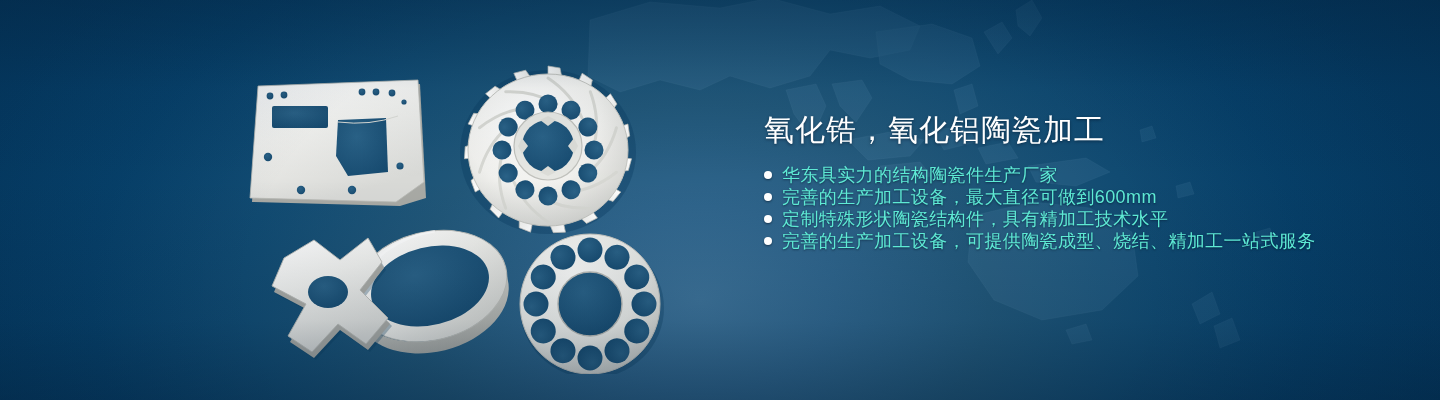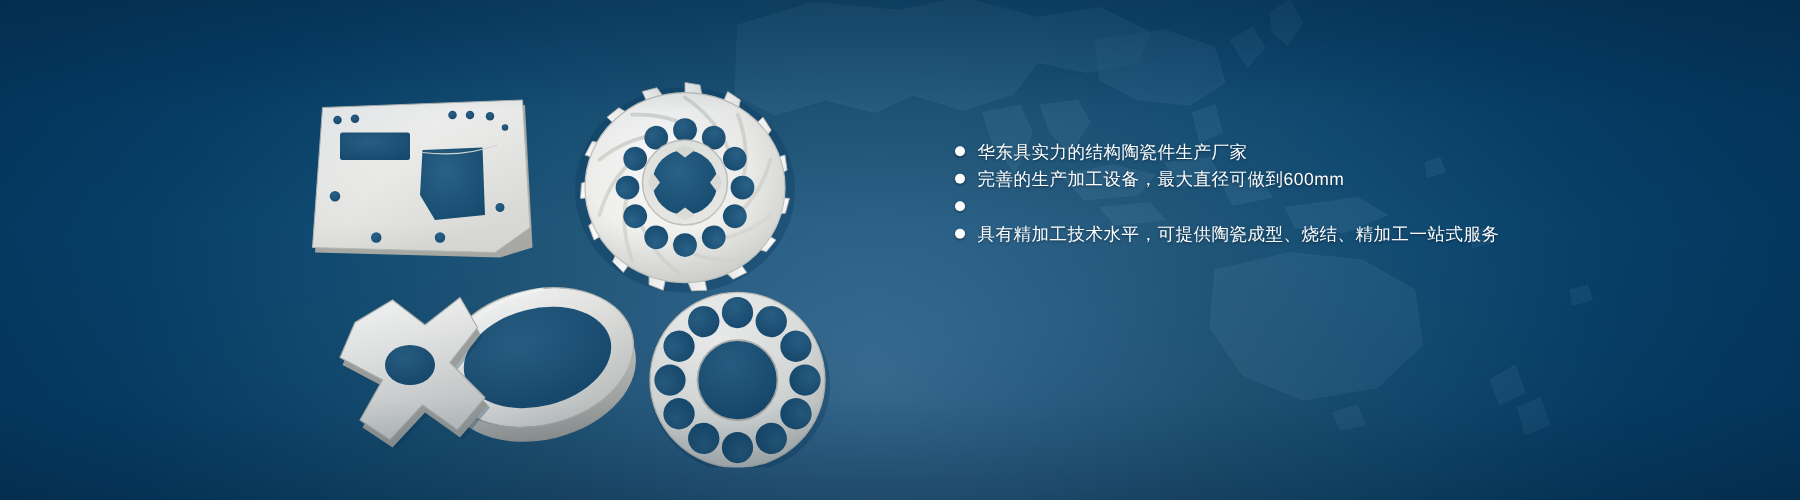--- a/index.html
+++ b/index.html
@@ -105,23 +105,23 @@
   .bullet-dot {
     flex: 0 0 auto;
     width: 8px;
     height: 8px;
     border-radius: 50%;
     background: #ffffff;
     margin-right: 10px;
     box-shadow: 0 1px 2px rgba(0,14,30,0.5);
   }
   .bullet-text {
-    font-size: 14px;
+    font-size: 18px;
     line-height: 22px;
-    color: #ffffff;
+    color: #5eead4;
     letter-spacing: 0.4px;
     white-space: nowrap;
     text-shadow: 0 1px 2px rgba(0,16,34,0.55);
   }
 </style>
 </head>
 <body>
 
 <div class="banner">
 
@@ -331,38 +331,40 @@
         <circle cx="74" cy="76" r="32" fill="none" stroke="#b9bab5" stroke-width="1.4"></circle>
       </g>
     </svg>
   </div>
 
   <div class="bg-vignette"></div>
   <div class="bg-topshade"></div>
 
   <div class="copy">
 
+    <h1 class="headline">氧化锆，氧化铝陶瓷加工</h1>
 
     <ul class="bullets">
 
       <li class="bullet-row">
         <span class="bullet-dot"></span>
         <span class="bullet-text">华东具实力的结构陶瓷件生产厂家</span>
       </li>
 
       <li class="bullet-row">
         <span class="bullet-dot"></span>
         <span class="bullet-text">完善的生产加工设备，最大直径可做到600mm</span>
       </li>
 
       <li class="bullet-row">
         <span class="bullet-dot"></span>
+        <span class="bullet-text">定制特殊形状陶瓷结构件，具有精加工技术水平</span>
       </li>
 
       <li class="bullet-row">
         <span class="bullet-dot"></span>
-        <span class="bullet-text">具有精加工技术水平，可提供陶瓷成型、烧结、精加工一站式服务</span>
+        <span class="bullet-text">完善的生产加工设备，可提供陶瓷成型、烧结、精加工一站式服务</span>
       </li>
 
     </ul>
   </div>
 
 </div>
 
 </body></html>

